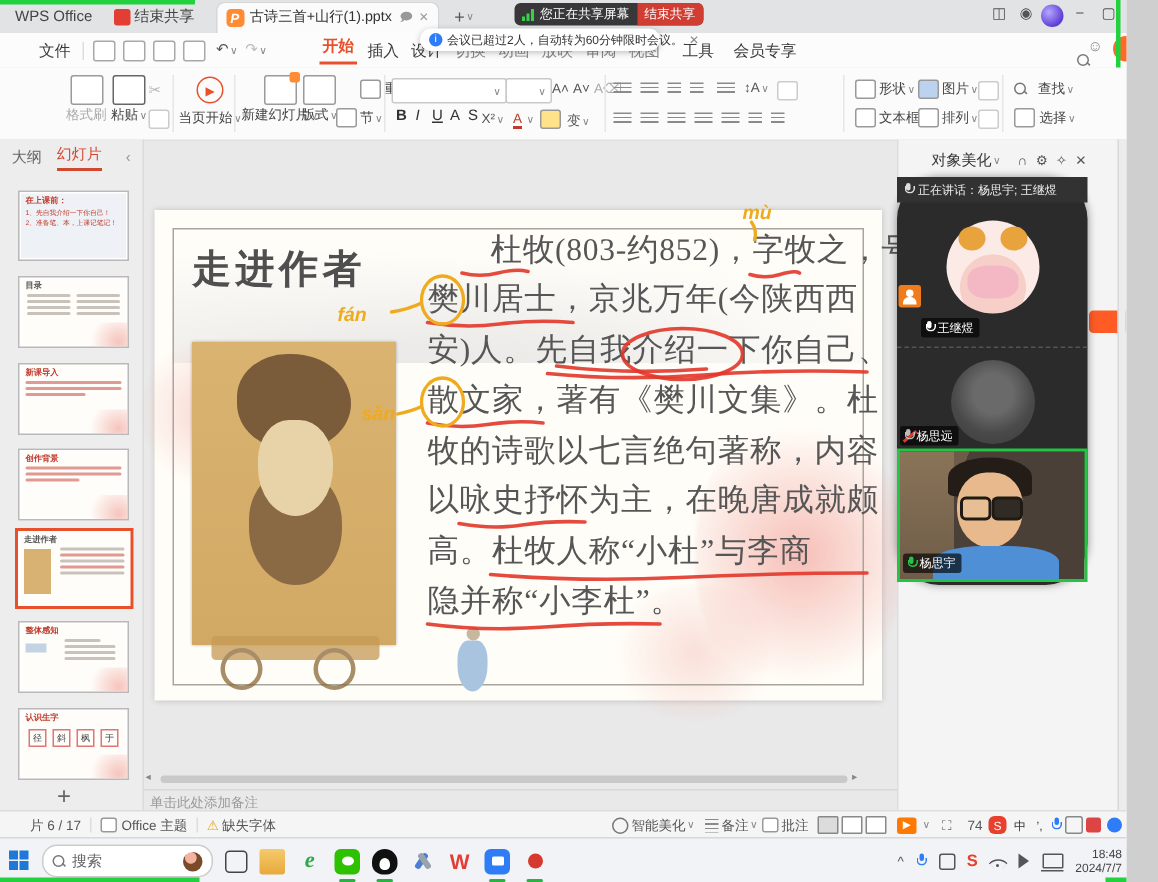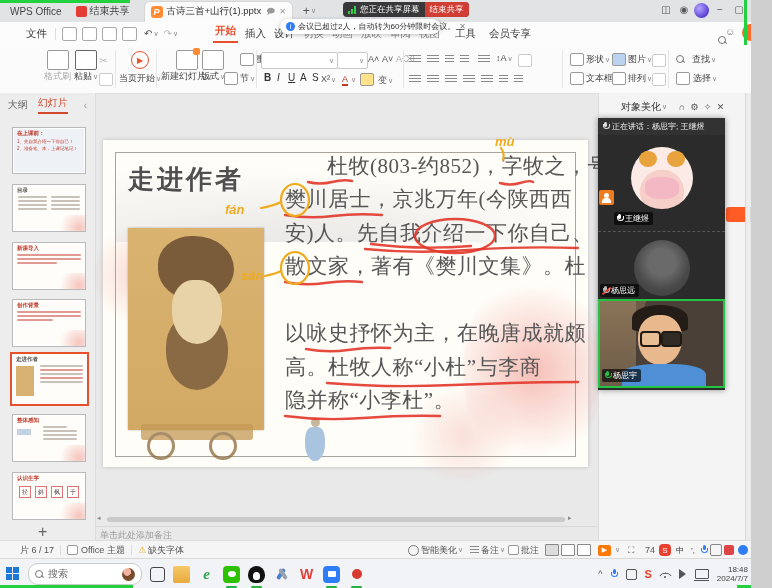--- a/index.html
+++ b/index.html
@@ -85,21 +85,21 @@
   .sdiv{width:1px;height:10px;background:#ddd;margin:0 6px;}
   .viewico{width:12px;height:10px;border:1px solid #888;border-radius:1px;margin:0 2px;background:#fff;}
   .viewico.sel{background:#dcdcdc;}
   .playbtn{width:13px;height:11px;background:#ff7800;border-radius:2px;color:#fff;font-size:7px;display:flex;align-items:center;justify-content:center;}
   .trayico{width:12px;height:12px;border-radius:2px;margin-left:3px;display:flex;align-items:center;justify-content:center;font-size:8px;color:#fff;}
   
   .pane{left:598px;top:93px;width:147px;height:447px;background:#f4f4f4;border-left:1px solid #ddd;}
   .panehead{position:absolute;left:0;top:5px;width:147px;height:18px;display:flex;align-items:center;font-size:10px;color:#333;}
   .paneico{color:#555;font-size:9px;width:13px;text-align:center;}
   .ctasliver{position:absolute;left:127px;top:114px;width:20px;height:15px;background:#ff5c25;border-radius:3px 0 0 3px;}
-  .meet{left:598px;top:118px;width:127px;height:272px;background:#2b2b2b;z-index:30;box-shadow:0 0 6px rgba(0,0,0,.4);}
+  .meet{left:598px;top:118px;width:127px;height:272px;background:#2b2b2b;z-index:30;box-shadow:0 0 6px rgba(0,0,0,.4);border-radius:28px;}
   .meethead{height:17px;background:#323232;display:flex;align-items:center;color:#eee;font-size:8px;padding:0 4px;white-space:nowrap;overflow:hidden;}
   .tile{position:relative;width:127px;}
   .tile1{height:96px;border-bottom:1px dashed #555;}
   .tile2{height:67px;}
   .tile3{height:89px;border:2px solid #23c343;box-sizing:border-box;overflow:hidden;
      background:linear-gradient(110deg,#6e5c48 0 30%,#4a4038 30% 100%);}
   .cav{position:absolute;left:50%;transform:translateX(-50%);border-radius:50%;}
   .av1{top:12px;width:62px;height:62px;background:radial-gradient(circle at 50% 72%,#f7cfc9 0 40%,#fbeae6 41% 100%);}
   .av1::before{content:"";position:absolute;left:8px;top:4px;width:18px;height:16px;background:#e8a33c;border-radius:50%;box-shadow:28px 0 0 #e8a33c;}
   .av1::after{content:"";position:absolute;left:14px;top:30px;width:34px;height:22px;background:#f3b8c4;border-radius:40%;}
@@ -413,20 +413,21 @@
         <div class="body"></div>
         <div class="w1"></div>
         <div class="w2"></div>
       </div>
     <div class="figure"></div>
 
     <div class="bodyline" style="top:12px;padding-left:42px">杜牧(803-约852)，字牧之，号</div>
     <div class="bodyline" style="top:45px">樊川居士，京兆万年(今陕西西</div>
     <div class="bodyline" style="top:79px">安)人。先自我介绍一下你自己、</div>
     <div class="bodyline" style="top:112px">散文家，著有《樊川文集》。杜</div>
+    <div class="bodyline" style="top:146px">牧的诗歌以七言绝句著称，内容</div>
     <div class="bodyline" style="top:179px">以咏史抒怀为主，在晚唐成就颇</div>
     <div class="bodyline" style="top:213px">高。杜牧人称“小杜”与李商</div>
     <div class="bodyline" style="top:246px">隐并称“小李杜”。</div>
 
     <span class="pinyin" style="left:392px;top:-6px">mù</span>
     <span class="pinyin" style="left:122px;top:62px">fán</span>
     <span class="pinyin" style="left:138px;top:128px">sǎn</span>
 
     <svg class="annot" width="485" height="327">
       <path class="redline2" d="M205,42 q12,3 24,0 t20,-1"></path>

